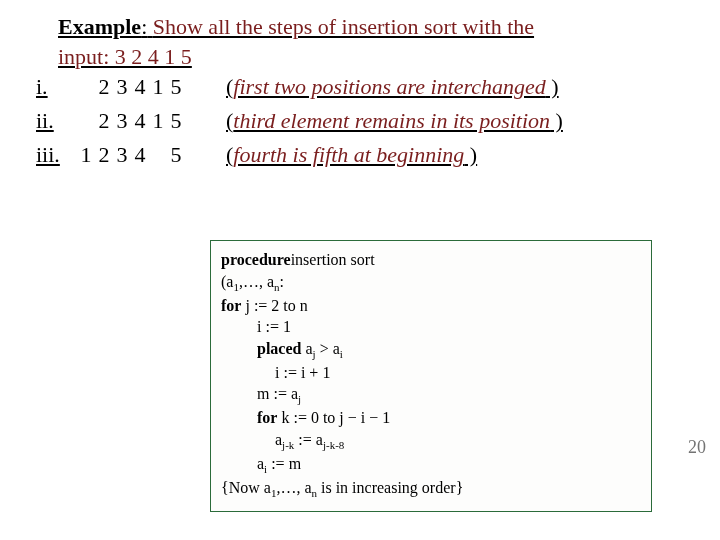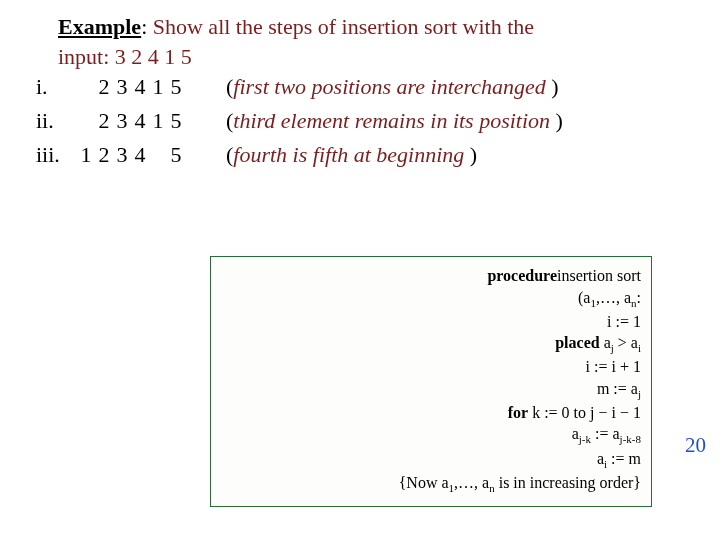--- a/index.html
+++ b/index.html
@@ -11,20 +11,21 @@
     font-family: Georgia, 'Times New Roman', serif;
     color: #000;
     overflow: hidden;
   }
   .slide {
     position: relative;
     width: 720px;
     height: 468px;
     box-sizing: border-box;
     padding: 12px 18px 0 18px;
+    text-decoration: underline;
   }
   .title {
     font-size: 22px;
     line-height: 1.35;
     margin-left: 40px;
   }
   .title .ex {
     font-weight: bold;
     text-decoration: underline;
     color: #000;
@@ -38,42 +39,41 @@
   }
   .steps td { vertical-align: top; padding: 0; }
   .steps .rn { width: 40px; }
   .steps .digits { width: 146px; letter-spacing: 2px; }
   .steps .digits span { display: inline-block; width: 18px; text-align: center; }
   .steps .note { font-style: italic; color: #7a1e1e; }
   .steps .paren { font-style: normal; color: #000; }
   .codebox {
     position: absolute;
     left: 210px;
-    top: 256px;
+    top: 240px;
     width: 420px;
     border: 1px solid #2b6b3a;
     background: #fdfdfc;
     padding: 8px 10px 10px 10px;
     font-family: Georgia, 'Times New Roman', serif;
     font-size: 16px;
     line-height: 1.35;
     color: #000;
-    text-align: right;
   }
   .codebox .kw { font-weight: bold; }
   .codebox .in1 { margin-left: 0; }
   .codebox .in2 { margin-left: 36px; }
   .codebox .in3 { margin-left: 54px; }
   .codebox .sub { font-size: 11px; vertical-align: sub; }
   .pagenum {
     position: absolute;
     right: 14px;
     bottom: 10px;
-    font-size: 21px;
-    color: #1d4ed8;
+    font-size: 18px;
+    color: #737373;
   }
 </style>
 </head>
 <body>
 
 <div class="slide">
 
   <div class="title">
     <span class="ex">Example</span><span>:</span>
     <span class="maroon">Show all the steps of  insertion sort with the</span><br>
@@ -102,20 +102,21 @@
         <span>1</span><span>2</span><span>3</span><span>4</span><span></span><span>5</span>
       </td>
       <td><span class="paren">(</span><span class="note">fourth is fifth at beginning</span><span class="paren"> )</span></td>
     </tr>
   </tbody>
     </table>
 
   <div class="codebox">
     <div><span class="kw">procedure</span><span>insertion sort</span></div>
     <div class="in1"><span>(a</span><span class="sub">1</span><span>,…, a</span><span class="sub">n</span><span>:</span></div>
+    <div class="in1"><span class="kw">for</span><span> j := 2 to n</span></div>
     <div class="in2"><span>i := 1</span></div>
     <div class="in2"><span class="kw">placed</span><span> a</span><span class="sub">j</span><span> &gt; a</span><span class="sub">i</span></div>
     <div class="in3"><span>i := i + 1</span></div>
     <div class="in2"><span>m := a</span><span class="sub">j</span></div>
     <div class="in2"><span class="kw">for</span><span> k := 0 to j  −  i − 1</span></div>
     <div class="in3"><span>a</span><span class="sub">j-k</span><span> := a</span><span class="sub">j-k-8</span></div>
     <div class="in2"><span>a</span><span class="sub">i</span><span> := m</span></div>
     <div><span>{Now a</span><span class="sub">1</span><span>,…, a</span><span class="sub">n</span><span> is in increasing order}</span></div>
   </div>
 

